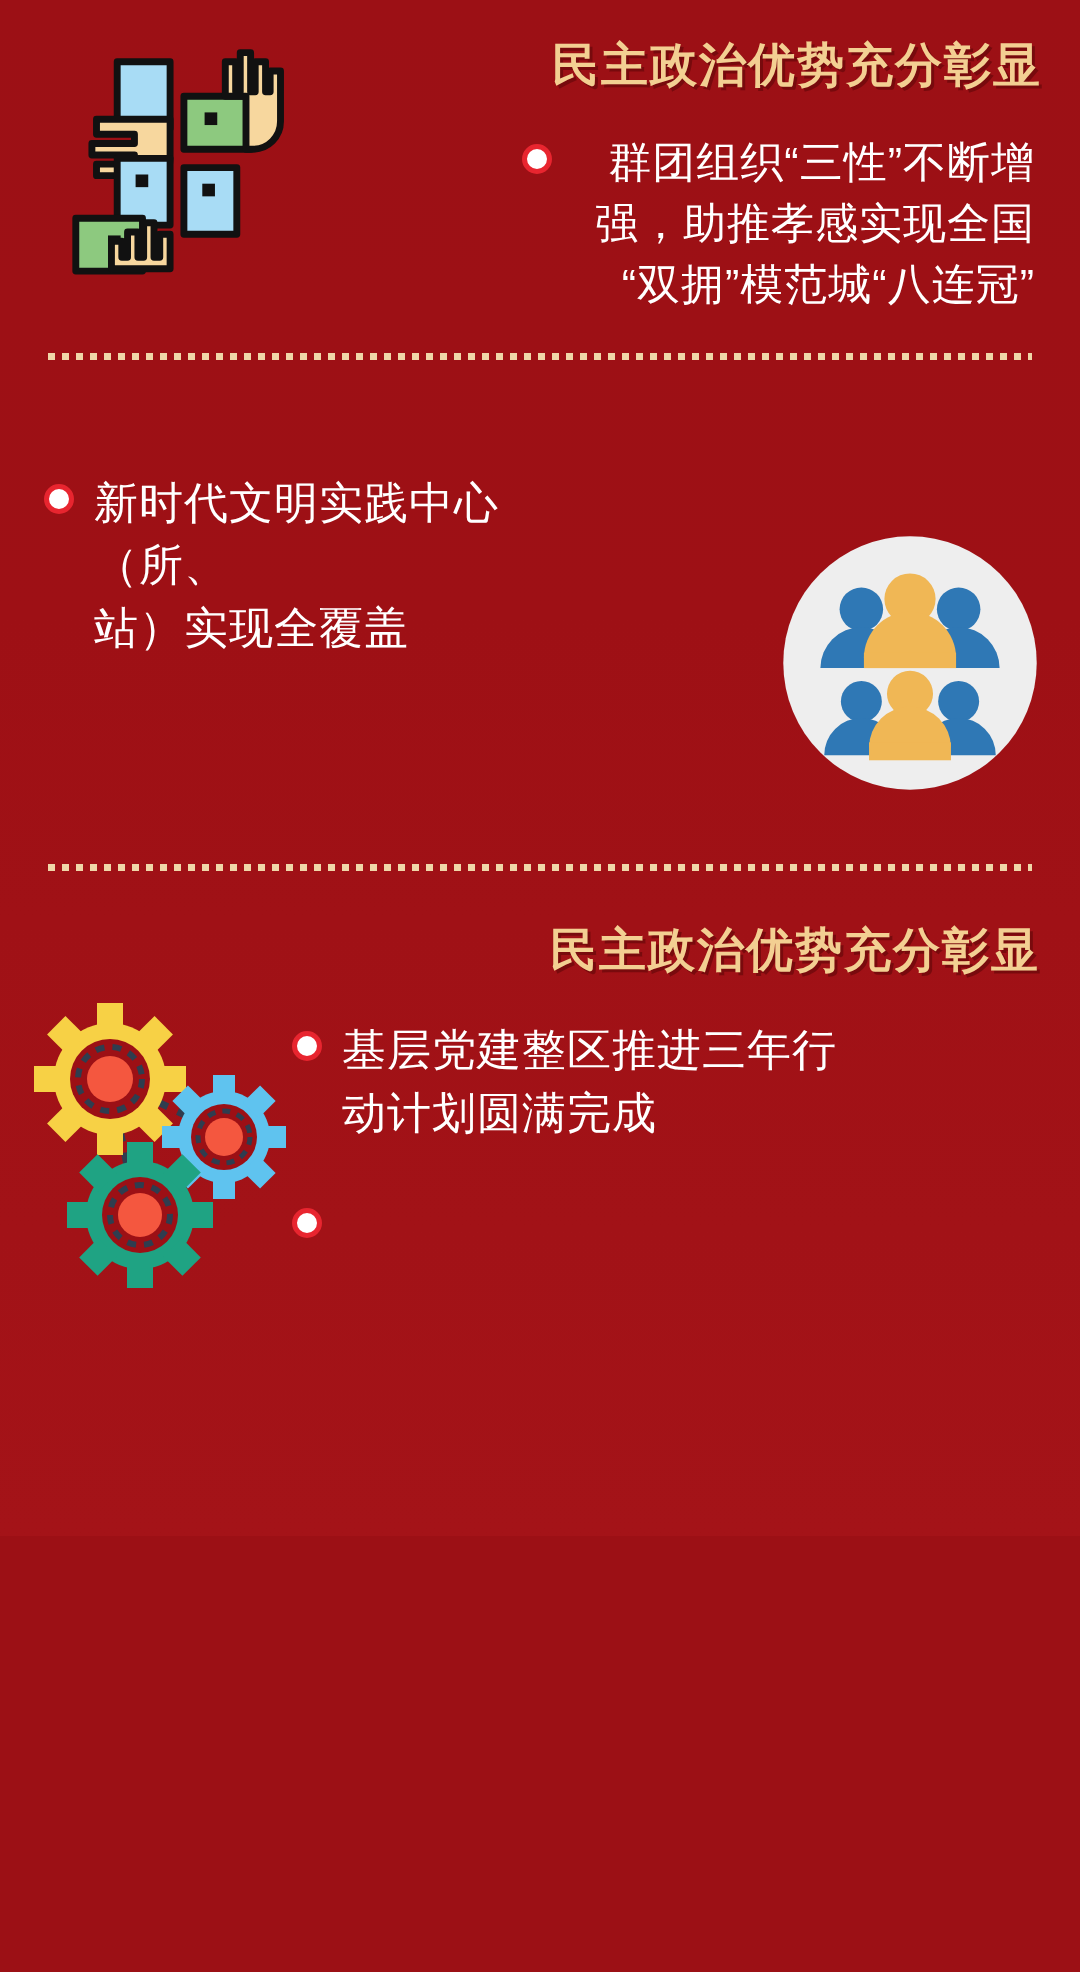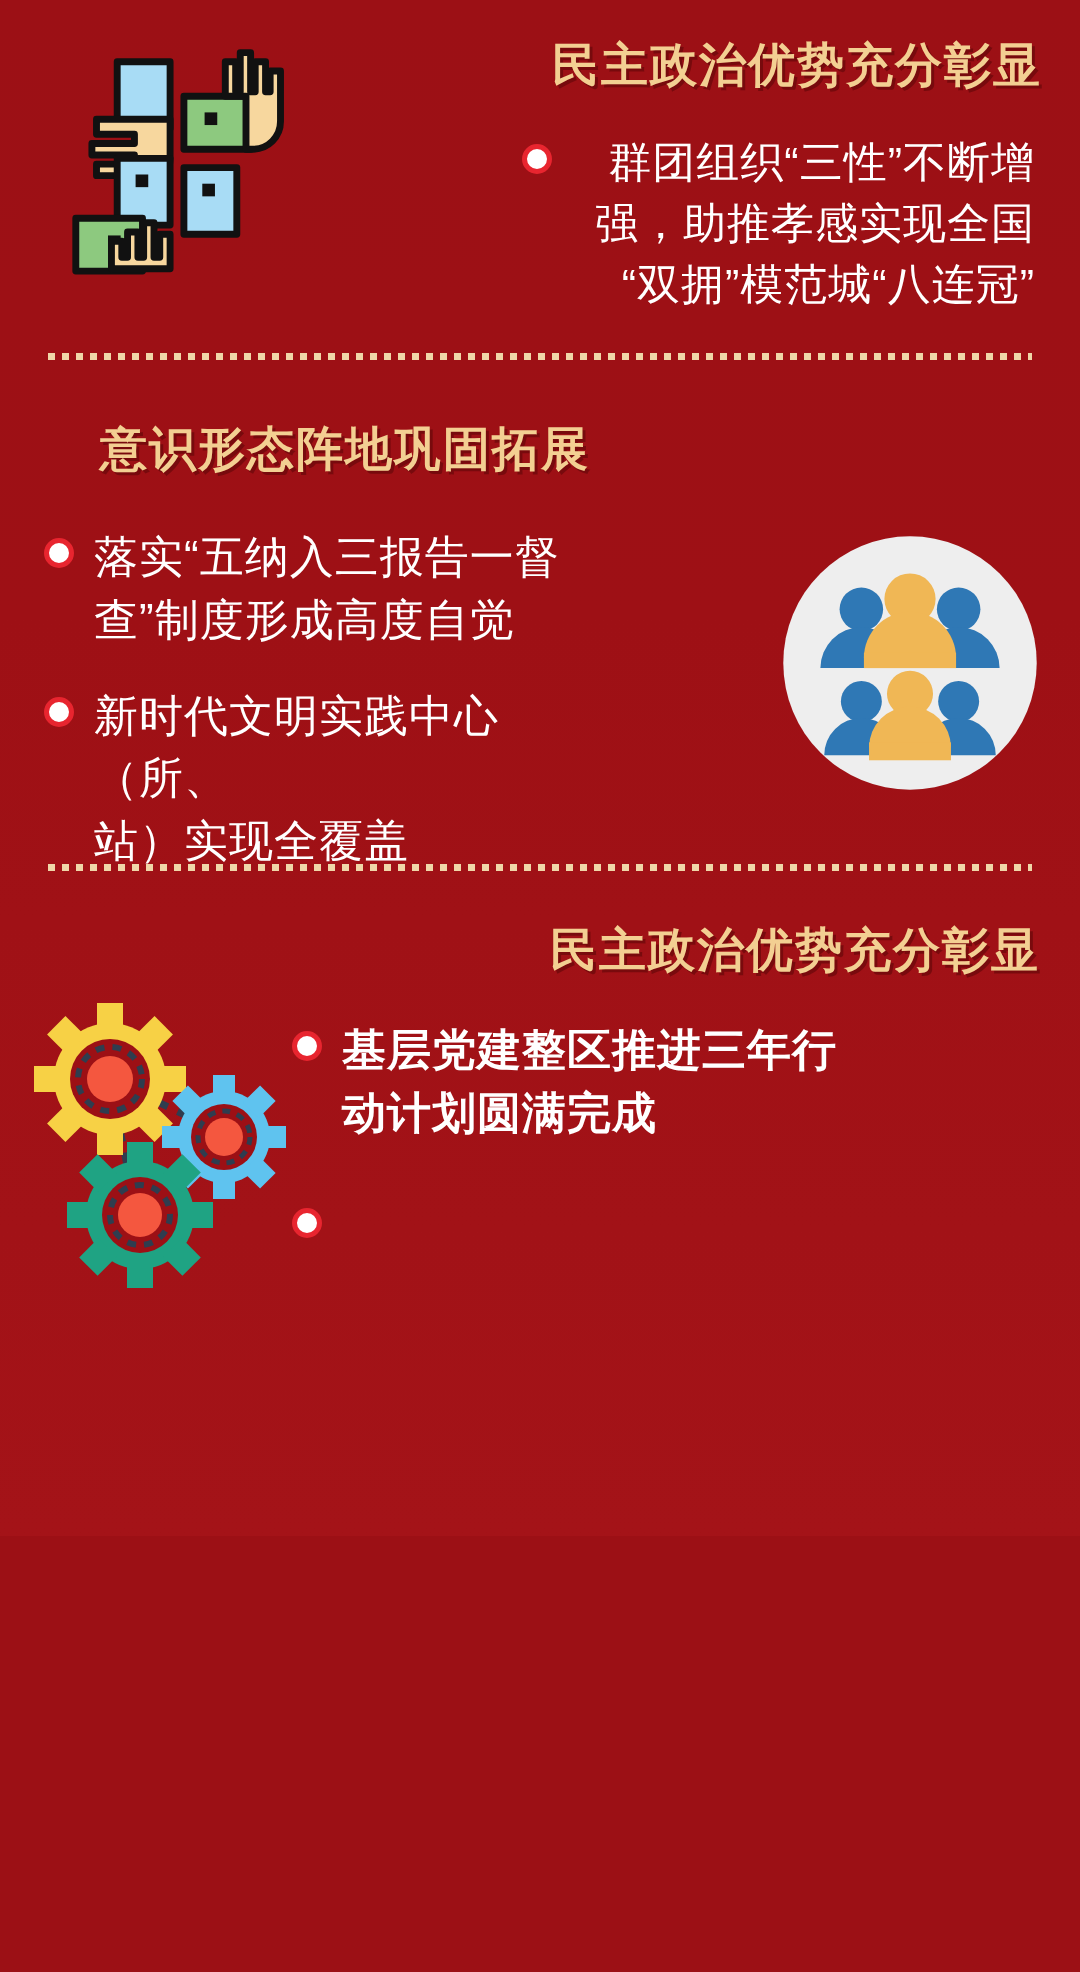--- a/index.html
+++ b/index.html
@@ -142,21 +142,20 @@
     position: relative;
   }
   #section-3 .s3-title {
     text-align: right;
     margin-right: 40px;
   }
   #section-3 .s3-bullets {
     margin-top: 42px;
     margin-left: 292px;
     width: 580px;
-    font-weight: bold;
   }
   #section-3 .bullet { margin-bottom: 52px; }
   #section-3 .bullet-text { font-size: 44px; }
   .gears-icon {
     position: absolute;
     left: 18px;
     top: 130px;
     width: 280px;
     height: 290px;
   }
@@ -226,28 +225,22 @@
       </li>
     </ul>
   </div>
 
   <div class="divider-wrap-1">
     <div class="divider"></div>
   </div>
 
   <div class="section" id="section-2">
 
-    <div class="sec-title s2-title">意识形态阵地巩固拓展</div>
 
     <ul class="bullets s2-bullets">
-      <li class="bullet">
-        <span class="bullet-dot"></span>
-        <span class="bullet-text">落实“五纳入三报告一督
-查”制度形成高度自觉</span>
-      </li>
       <li class="bullet">
         <span class="bullet-dot"></span>
         <span class="bullet-text">新时代文明实践中心（所、
 站）实现全覆盖</span>
       </li>
     </ul>
 
     <div class="people-icon">
       <svg viewBox="0 0 200 200" width="256" height="256" xmlns="http://www.w3.org/2000/svg">
         <circle cx="100" cy="100" r="99" fill="#eeeeee"></circle>

